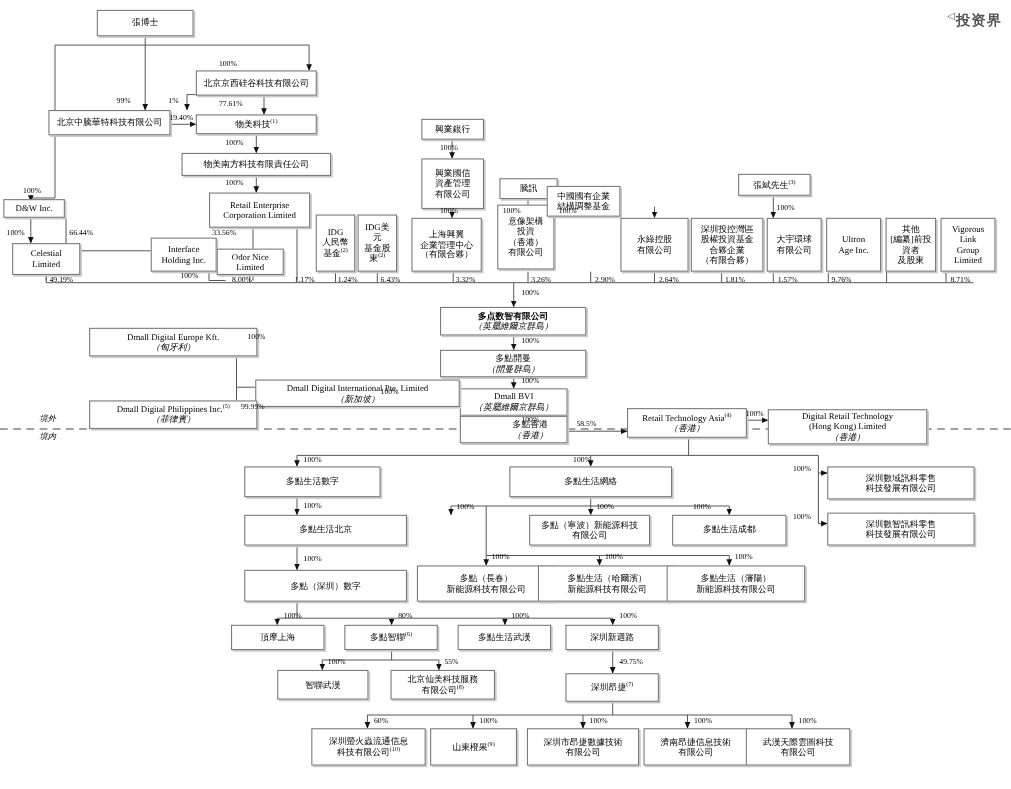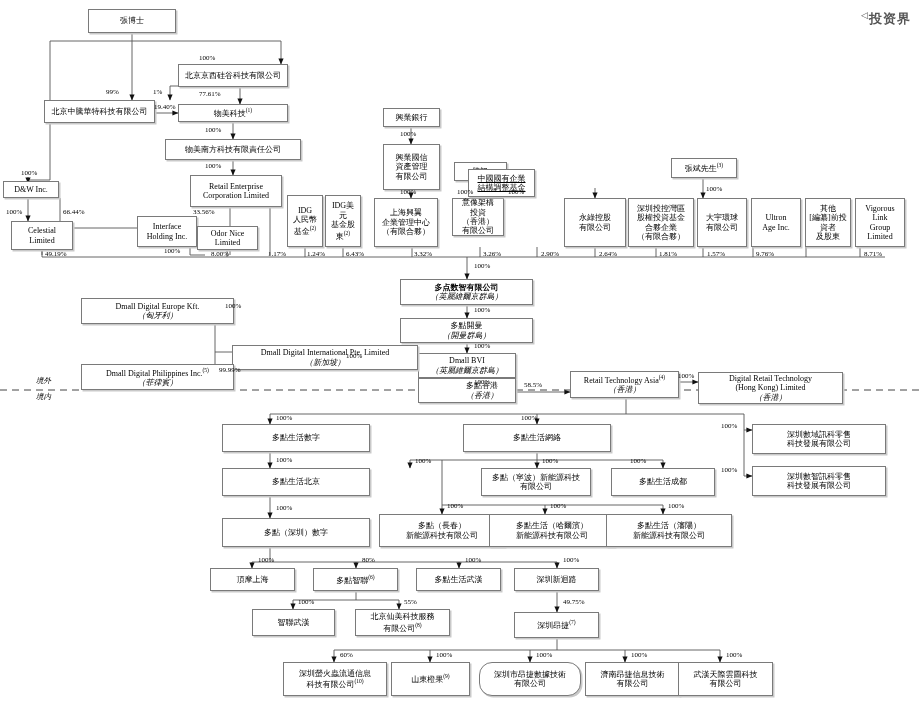--- a/index.html
+++ b/index.html
@@ -271,30 +271,30 @@
       <span>上海興翼</span><br>
       <span>企業管理中心</span><br>
       <span>（有限合夥）</span>
     </div>
   </div>
 
   <div class="box" style="left:454px;top:162px;width:53px;height:19px;">
     <div class="inner"><span>騰訊</span></div>
   </div>
 
-  <div class="box" style="left:452px;top:198px;width:52px;height:38px;">
+  <div class="box" style="left:452px;top:186px;width:52px;height:59px;">
     <div class="inner">
       <span>意像架構</span><br>
       <span>投資</span><br>
       <span>（香港）</span><br>
       <span>有限公司</span>
     </div>
   </div>
 
-  <div class="box" style="left:468px;top:169px;width:67px;height:28px;text-decoration:underline;">
+  <div class="box" style="left:497px;top:169px;width:67px;height:28px;">
     <div class="inner">
       <span>中國國有企業</span><br>
       <span>結構調整基金</span>
     </div>
   </div>
 
   <div class="box" style="left:564px;top:198px;width:62px;height:49px;">
     <div class="inner">
       <span>永綠控股</span><br>
       <span>有限公司</span>
@@ -416,21 +416,21 @@
     </div>
   </div>
 
   <div class="box" style="left:752px;top:466px;width:134px;height:30px;">
     <div class="inner">
       <span>深圳數智訊科零售</span><br>
       <span>科技發展有限公司</span>
     </div>
   </div>
 
-  <div class="box" style="left:222px;top:424px;width:148px;height:28px;">
+  <div class="box" style="left:222px;top:424px;width:124px;height:28px;">
     <div class="inner"><span>多點生活數字</span></div>
   </div>
 
   <div class="box" style="left:463px;top:424px;width:148px;height:28px;">
     <div class="inner"><span>多點生活網絡</span></div>
   </div>
 
   <div class="box" style="left:222px;top:468px;width:148px;height:28px;">
     <div class="inner"><span>多點生活北京</span></div>
   </div>
@@ -507,21 +507,21 @@
     <div class="inner">
       <span>深圳螢火蟲流通信息</span><br>
       <span>科技有限公司</span><span class="sup">(10)</span>
     </div>
   </div>
 
   <div class="box" style="left:391px;top:662px;width:79px;height:34px;">
     <div class="inner"><span>山東橙果</span><span class="sup">(9)</span></div>
   </div>
 
-  <div class="box" style="left:479px;top:662px;width:102px;height:34px;border-radius:13px;">
+  <div class="box" style="left:479px;top:662px;width:102px;height:34px;">
     <div class="inner">
       <span>深圳市昂捷數據技術</span><br>
       <span>有限公司</span>
     </div>
   </div>
 
   <div class="box" style="left:585px;top:662px;width:95px;height:34px;">
     <div class="inner">
       <span>濟南昂捷信息技術</span><br>
       <span>有限公司</span>

